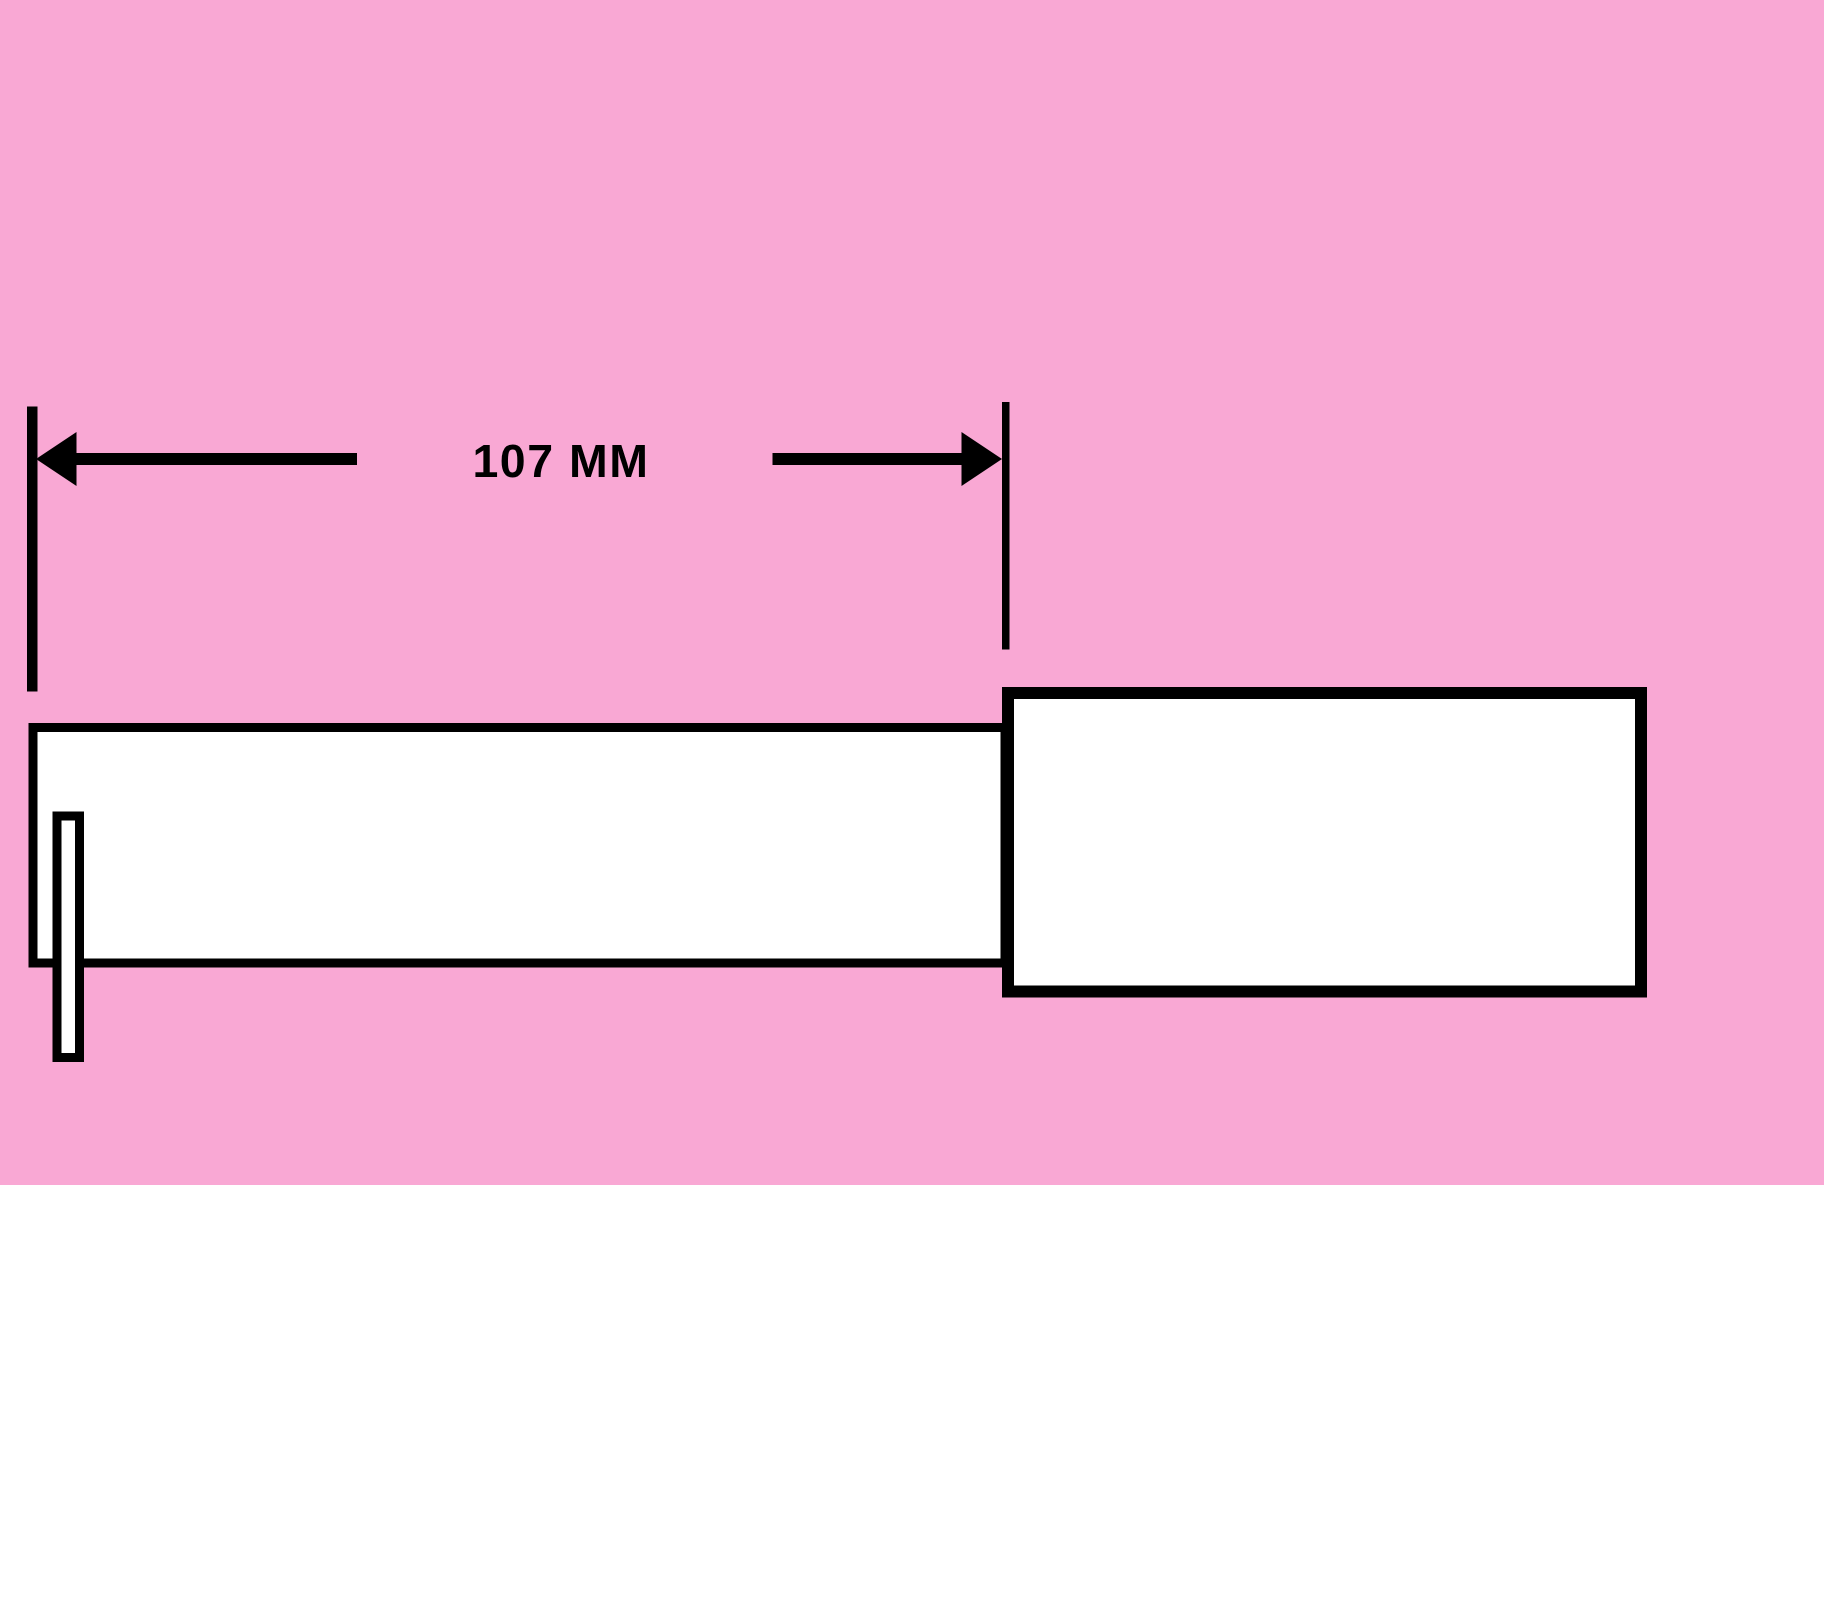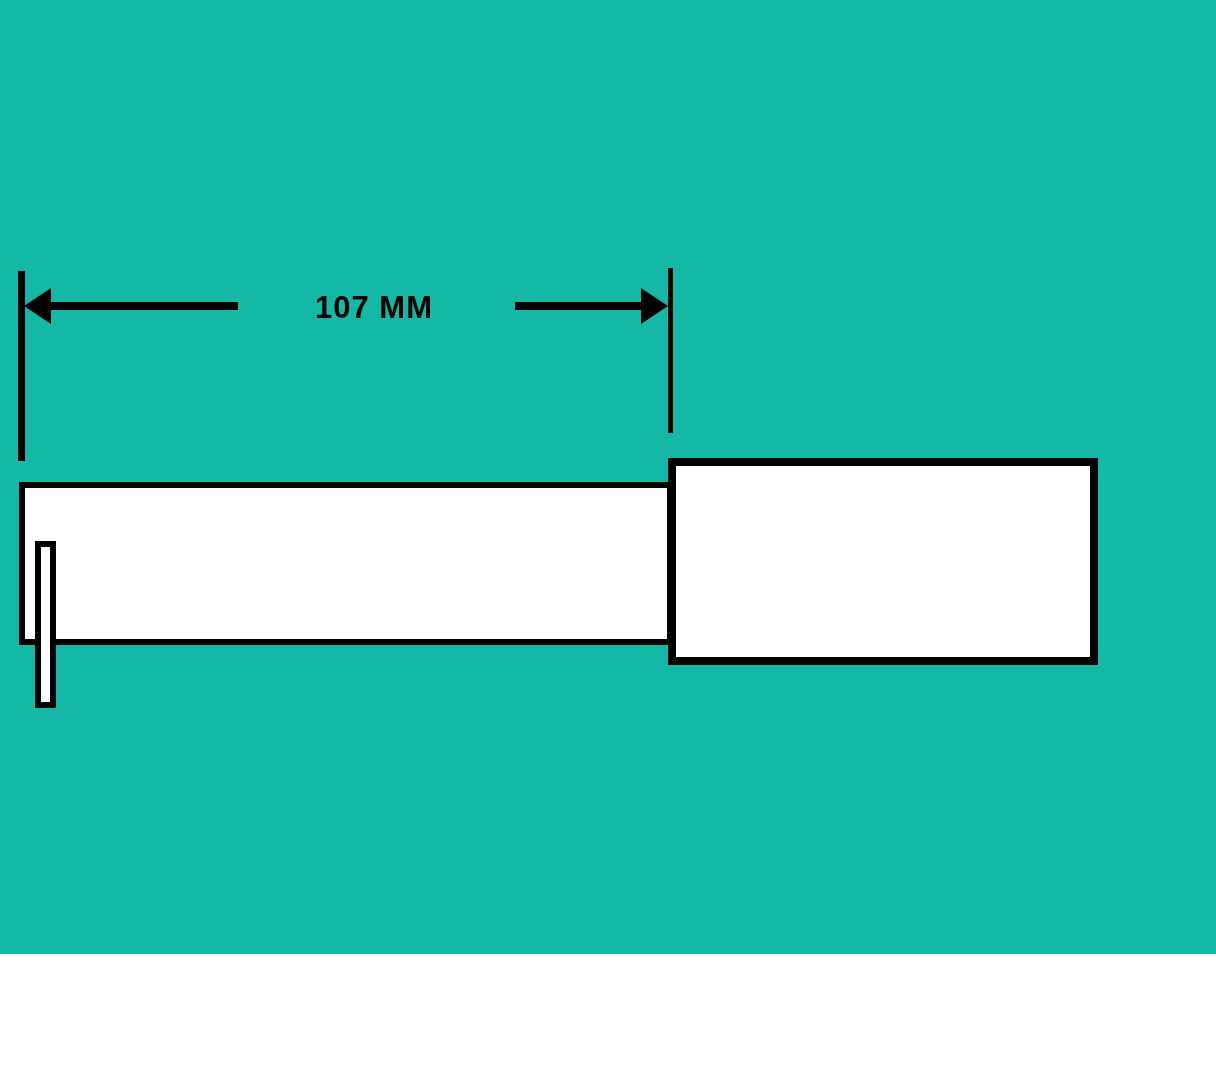--- a/index.html
+++ b/index.html
@@ -3,22 +3,22 @@
 <meta charset="utf-8">
 <style>
   html, body {
     margin: 0;
     padding: 0;
     background: #ffffff;
   }
   .drawing-page {
     position: relative;
     width: 1216px;
-    height: 954px;
-    background: #14b8a6;
+    height: 790px;
+    background: #f9a8d4;
     overflow: hidden;
   }
   svg {
     display: block;
   }
   .dim-label {
     font-family: "Liberation Sans", "DejaVu Sans", sans-serif;
     font-weight: bold;
     font-size: 31px;
     letter-spacing: 1px;

